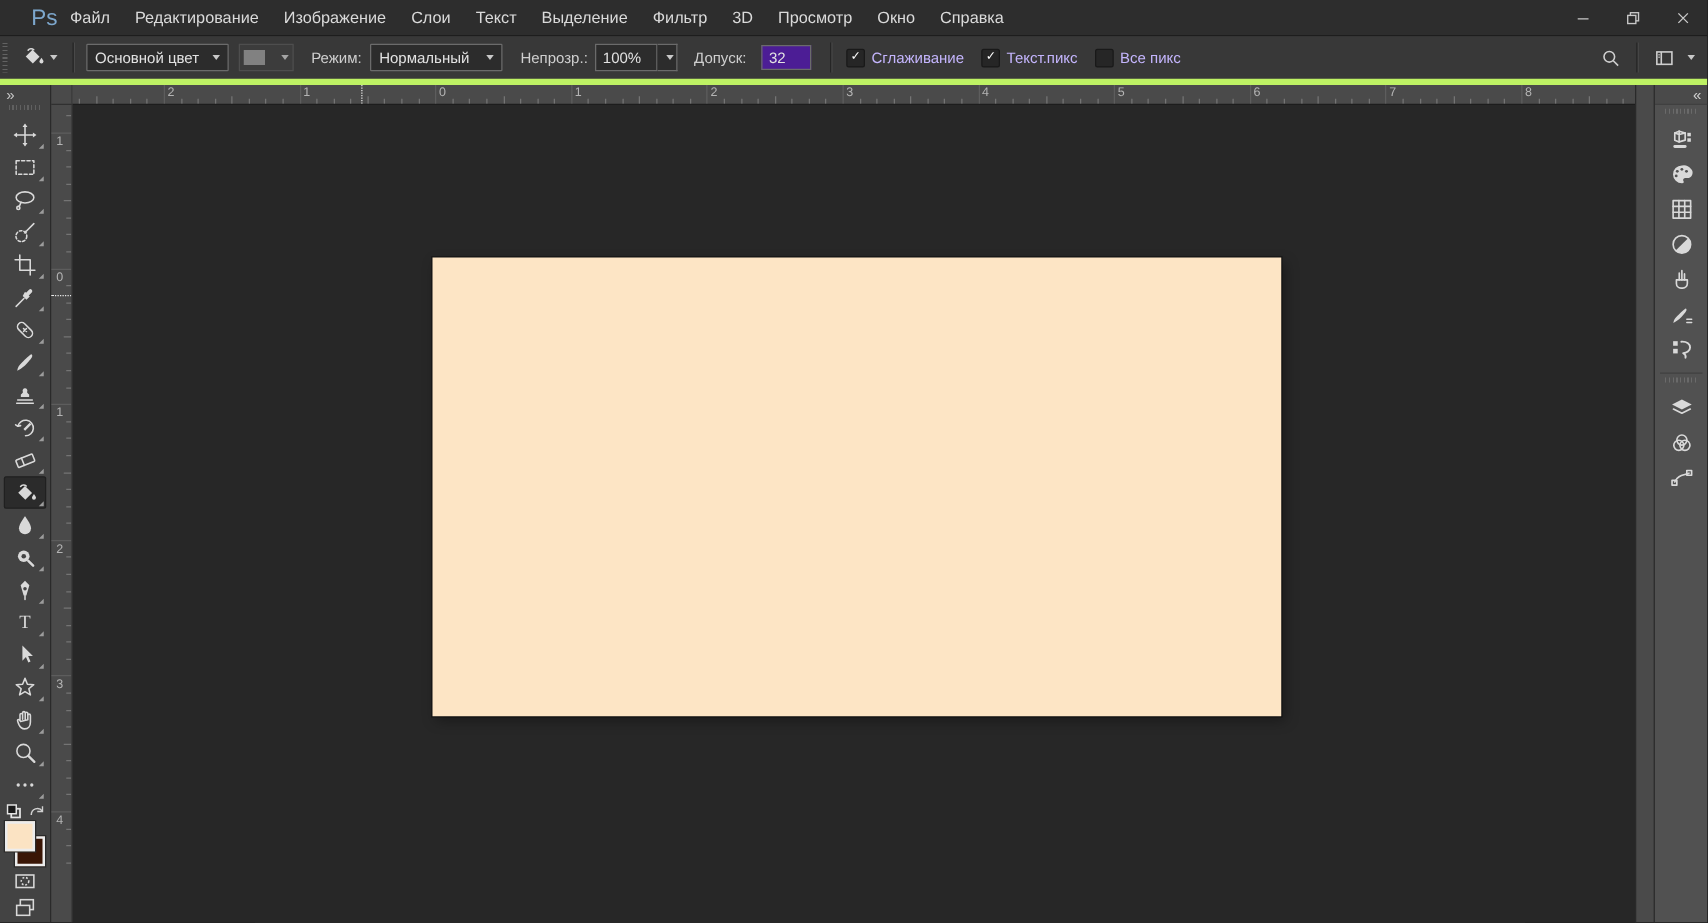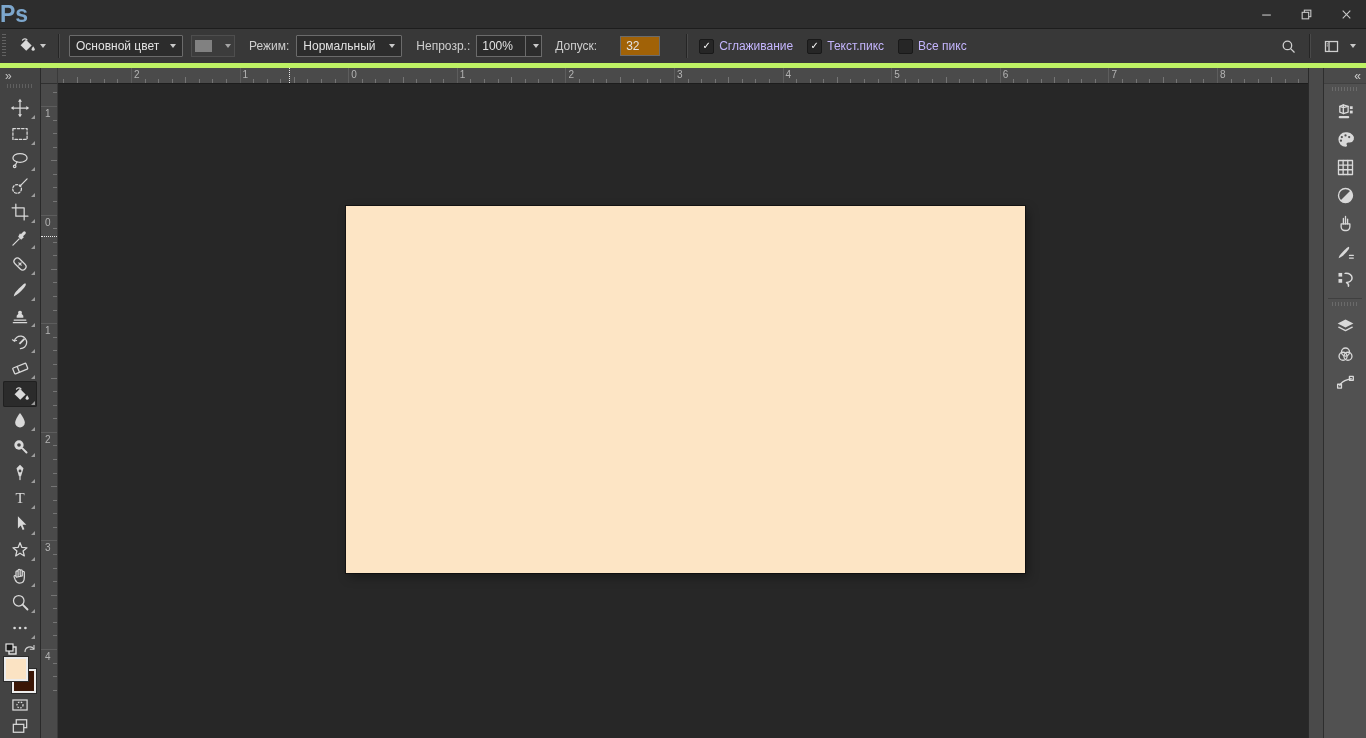--- a/index.html
+++ b/index.html
@@ -1,21 +1,21 @@
 <!DOCTYPE html>
 <html><head>
 <meta charset="utf-8">
 <style>
   html,body{margin:0;padding:0;background:#1e1e1e;}
   .window{width:1366px;height:738px;display:flex;flex-direction:column;background:#2d2d2d;
     font-family:"Liberation Sans",sans-serif;color:#d6d6d6;font-size:12px;overflow:hidden;position:relative;user-select:none;}
 
   
   .titlebar{height:28px;display:flex;align-items:center;background:#2d2d2d;border-bottom:1px solid #1d1d1d;flex:none;}
-  .logo{width:46px;text-align:left;font-weight:bold;font-size:23px;color:#7da7cd;}
+  .logo{width:46px;text-align:right;font-weight:normal;font-size:18px;color:#7da7cd;}
   .menubar{display:flex;height:100%;align-items:center;}
   .menu-item{padding:0 10px;font-size:13px;color:#dadada;line-height:28px;white-space:nowrap;}
   .wincontrols{margin-left:auto;display:flex;height:100%;}
   .winbtn{width:40px;display:flex;align-items:center;justify-content:center;}
   .winbtn svg{width:13px;height:13px;}
 
   
   .optionsbar{height:34px;background:#383838;border-bottom:5px solid #bef264;display:flex;align-items:center;flex:none;}
   .vgrip{width:4px;height:24px;margin:0 4px 0 2px;background:repeating-linear-gradient(180deg,#626262 0 1px,transparent 1px 3px);}
   .toolpreset{display:flex;align-items:center;padding:2px 3px;margin:0 3px;}
@@ -25,21 +25,21 @@
   .select{height:20px;background:#2c2c2c;border:1px solid #6b6b6b;border-radius:1px;display:flex;align-items:center;padding:0 6px;margin:0 4px;color:#e2e2e2;}
   .select .sval{margin-right:auto;white-space:nowrap;}
   .w-fill{width:100px;}
   .w-mode{width:92px;}
   .patternbox{width:36px;height:20px;border:1px solid #565656;background:#3e3e3e;display:flex;align-items:center;padding:0 3px;margin:0 4px;opacity:.75;}
   .patternbox .pswatch{width:17px;height:12px;background:#9a9a9a;margin-right:auto;}
   .optlabel{margin:0 3px 0 10px;color:#cfcfcf;white-space:nowrap;}
   .combo{display:flex;margin:0 3px;}
   .combo .val{width:38px;height:20px;background:#2c2c2c;border:1px solid #6b6b6b;display:flex;align-items:center;padding:0 5px;color:#e2e2e2;}
   .combo .dd{width:15px;height:20px;border:1px solid #6b6b6b;border-left:none;display:flex;align-items:center;justify-content:center;background:#2c2c2c;}
-  input.field{width:28px;height:18px;background:#a16207;border:1px solid #6b6b6b;color:#e3e3e3;font:12px "Liberation Sans",sans-serif;padding:0 5px;margin:0 20px;outline:none;}
+  input.field{width:28px;height:18px;background:#4c1d95;border:1px solid #6b6b6b;color:#e3e3e3;font:12px "Liberation Sans",sans-serif;padding:0 5px;margin:0 9px;outline:none;}
   .cb{display:flex;align-items:center;margin:0 8px 0 6px;}
   .cbbox{width:13px;height:13px;border:1px solid #191919;background:#262626;border-radius:2px;margin-right:5px;
     display:flex;align-items:center;justify-content:center;font-size:10px;color:#fff;line-height:1;}
   .cb .lbl{color:#c4b5fd;white-space:nowrap;}
   .obright{margin-left:auto;display:flex;align-items:center;padding-right:10px;}
   .iconbtn{display:flex;align-items:center;justify-content:center;width:30px;height:26px;}
   .iconbtn svg{width:17px;height:17px;}
 
   
   .main{flex:1;display:flex;min-height:0;}
@@ -96,20 +96,33 @@
   .dockicon svg{width:21px;height:21px;}
   .docksep{height:1px;background:#404040;margin:5px 4px 0;}
 </style>
 </head>
 <body>
 
 <div class="window">
 
   <div class="titlebar">
     <div class="logo">Ps</div>
+    <nav class="menubar" id="menubar">
+        <span class="menu-item">Файл</span>
+        <span class="menu-item">Редактирование</span>
+        <span class="menu-item">Изображение</span>
+        <span class="menu-item">Слои</span>
+        <span class="menu-item">Текст</span>
+        <span class="menu-item">Выделение</span>
+        <span class="menu-item">Фильтр</span>
+        <span class="menu-item">3D</span>
+        <span class="menu-item">Просмотр</span>
+        <span class="menu-item">Окно</span>
+        <span class="menu-item">Справка</span>
+      </nav>
     <div class="wincontrols">
       <div class="winbtn">
         <svg viewBox="0 0 24 24" fill="none" stroke="#c8c8c8" stroke-width="2">
             <path d="M4 13h16"></path>
           </svg>
       </div>
       <div class="winbtn">
         <svg viewBox="0 0 24 24" fill="none" stroke="#c8c8c8" stroke-width="2">
             <rect x="8" y="4" width="12" height="12"></rect>
             <rect x="4" y="8" width="12" height="12" fill="#2d2d2d"></rect>

